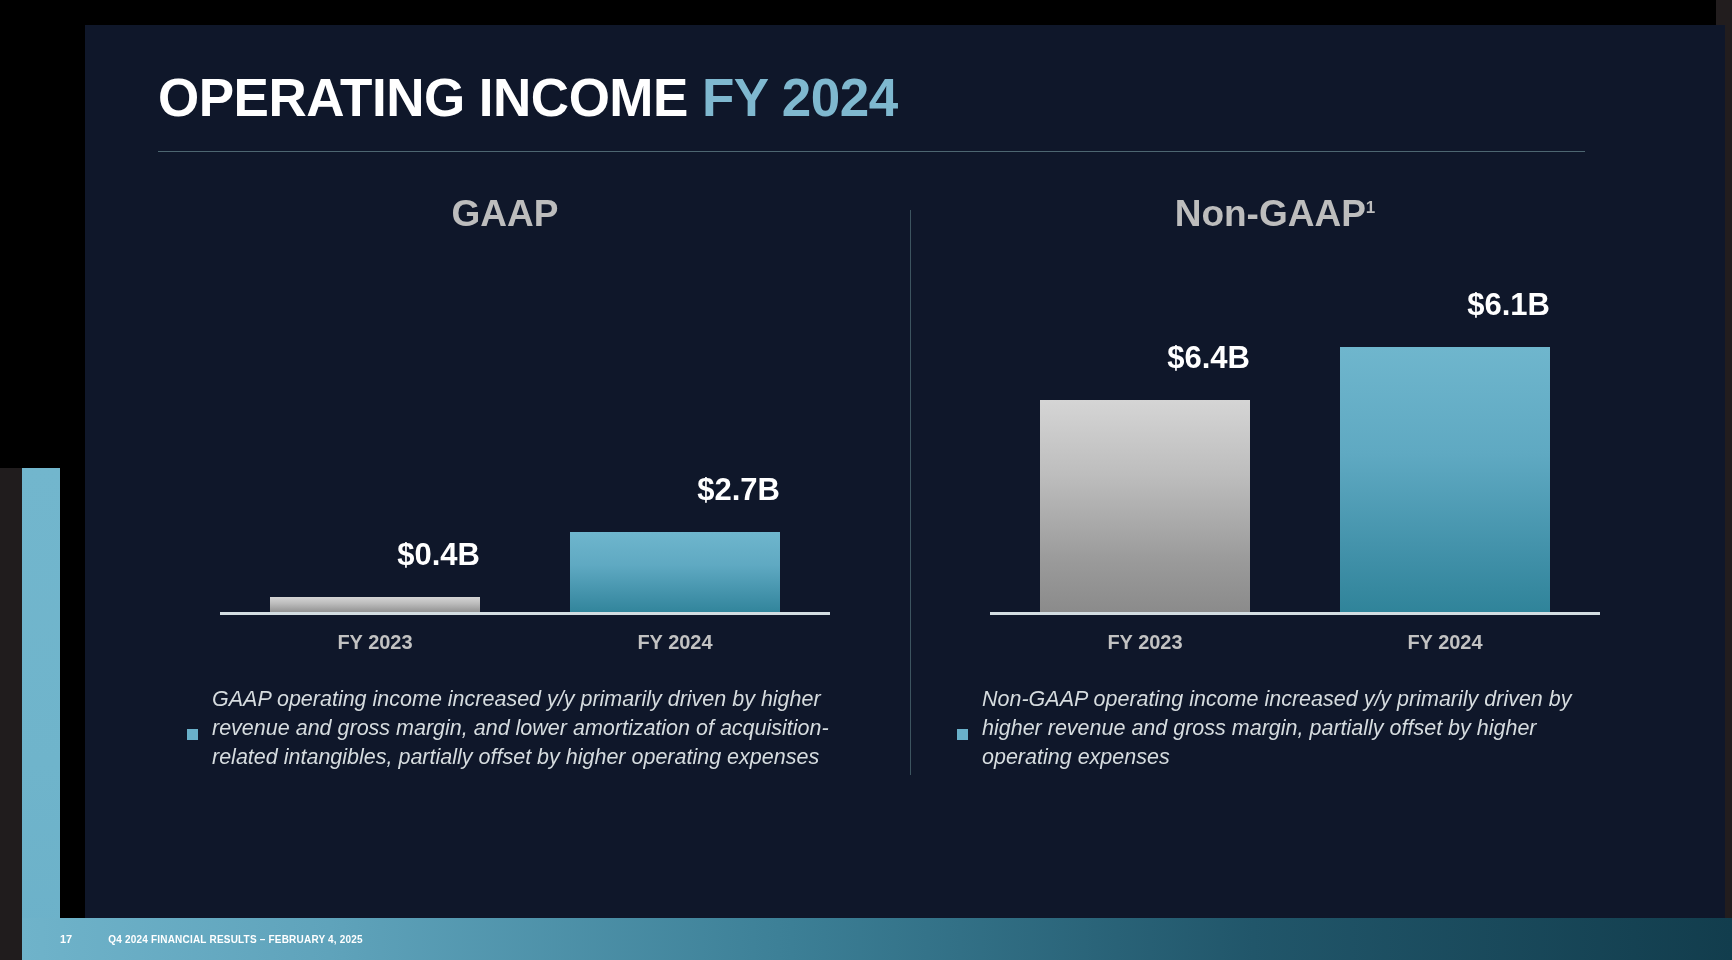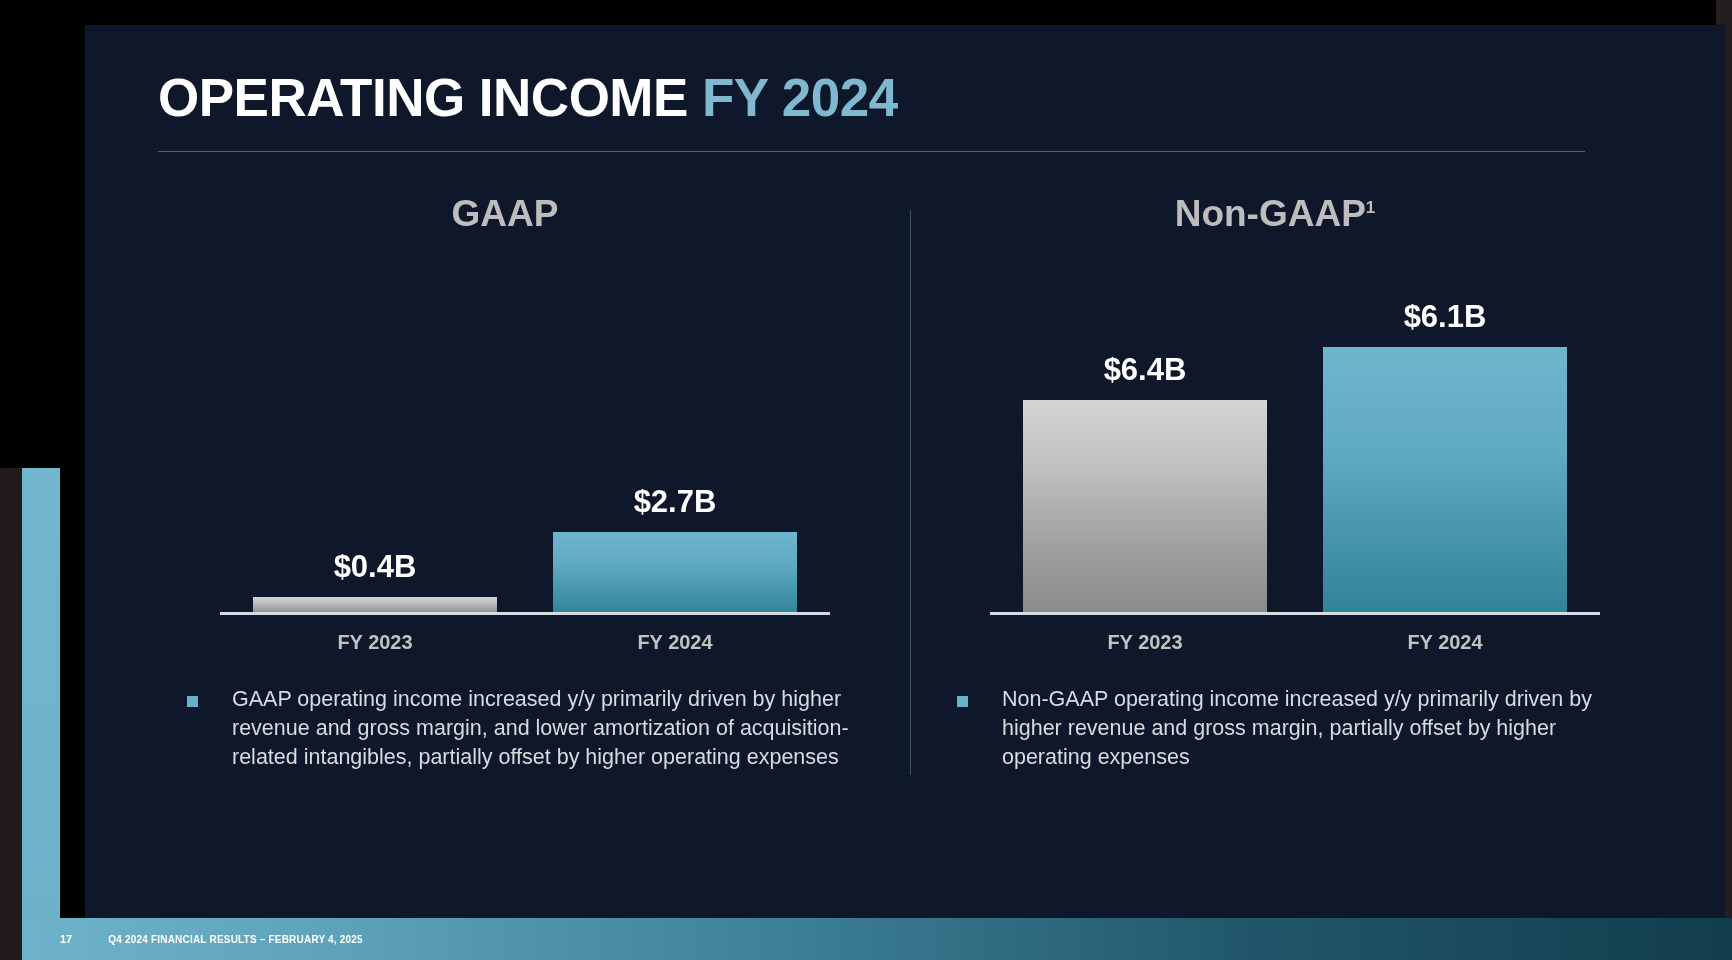--- a/index.html
+++ b/index.html
@@ -141,26 +141,27 @@
   }
   .baseline {
     position: absolute;
     left: 95px;
     right: 55px;
     bottom: 50px;
     height: 3px;
     background: #d3dde1;
   }
   .bar-slot {
-    width: 244px;
+    width: 210px;
     display: flex;
     flex-direction: column;
-    align-items: center;
+    align-items: flex-end;
     justify-content: flex-end;
     height: 100%;
+    gap: 12px;
   }
   .bar-value {
     font-size: 31px;
     font-weight: bold;
     color: #ffffff;
     margin-bottom: 12px;
     white-space: nowrap;
   }
   .bar {
     width: 100%;
@@ -191,22 +192,23 @@
 
   
   .bullets {
     position: absolute;
     left: 62px;
     right: 30px;
     top: 500px;
   }
   .bullet {
     display: flex;
-    align-items: flex-start;
-    gap: 34px;
+    align-items: center;
+    gap: 14px;
+    font-style: italic;
   }
   .bullet-marker {
     width: 11px;
     height: 11px;
     background: #69b0c9;
     flex: 0 0 auto;
     margin-top: 11px;
   }
   .bullet-text {
     font-size: 21.5px;

